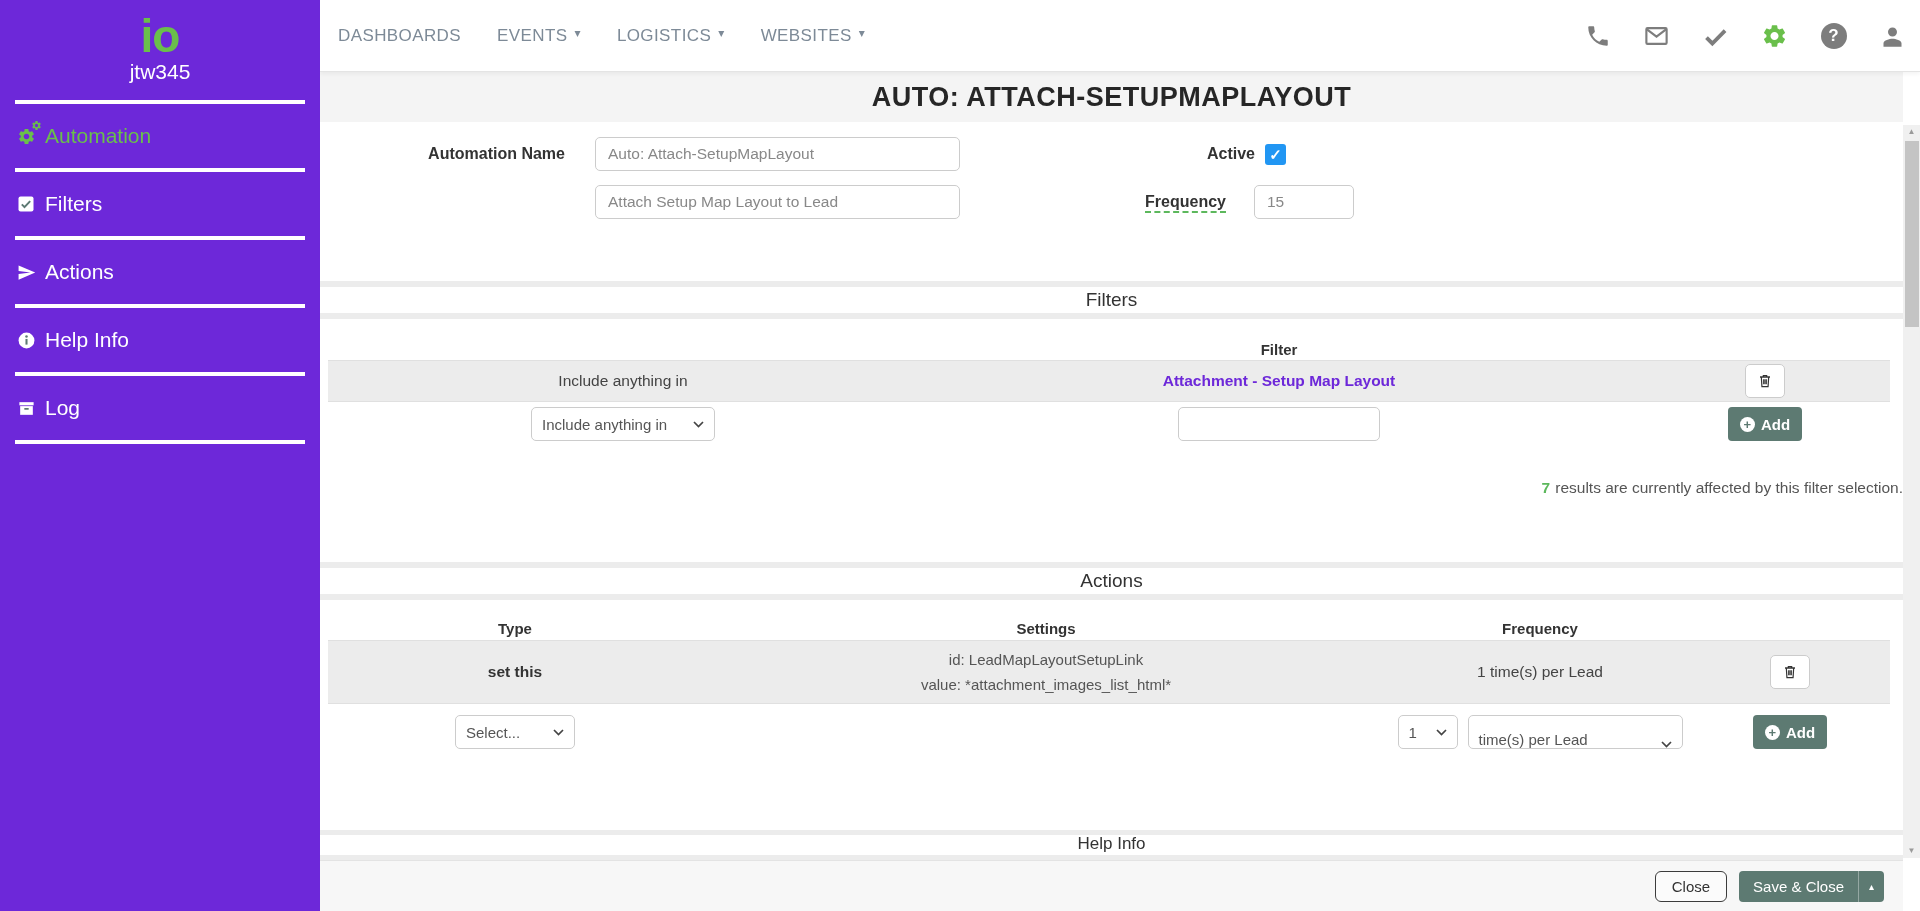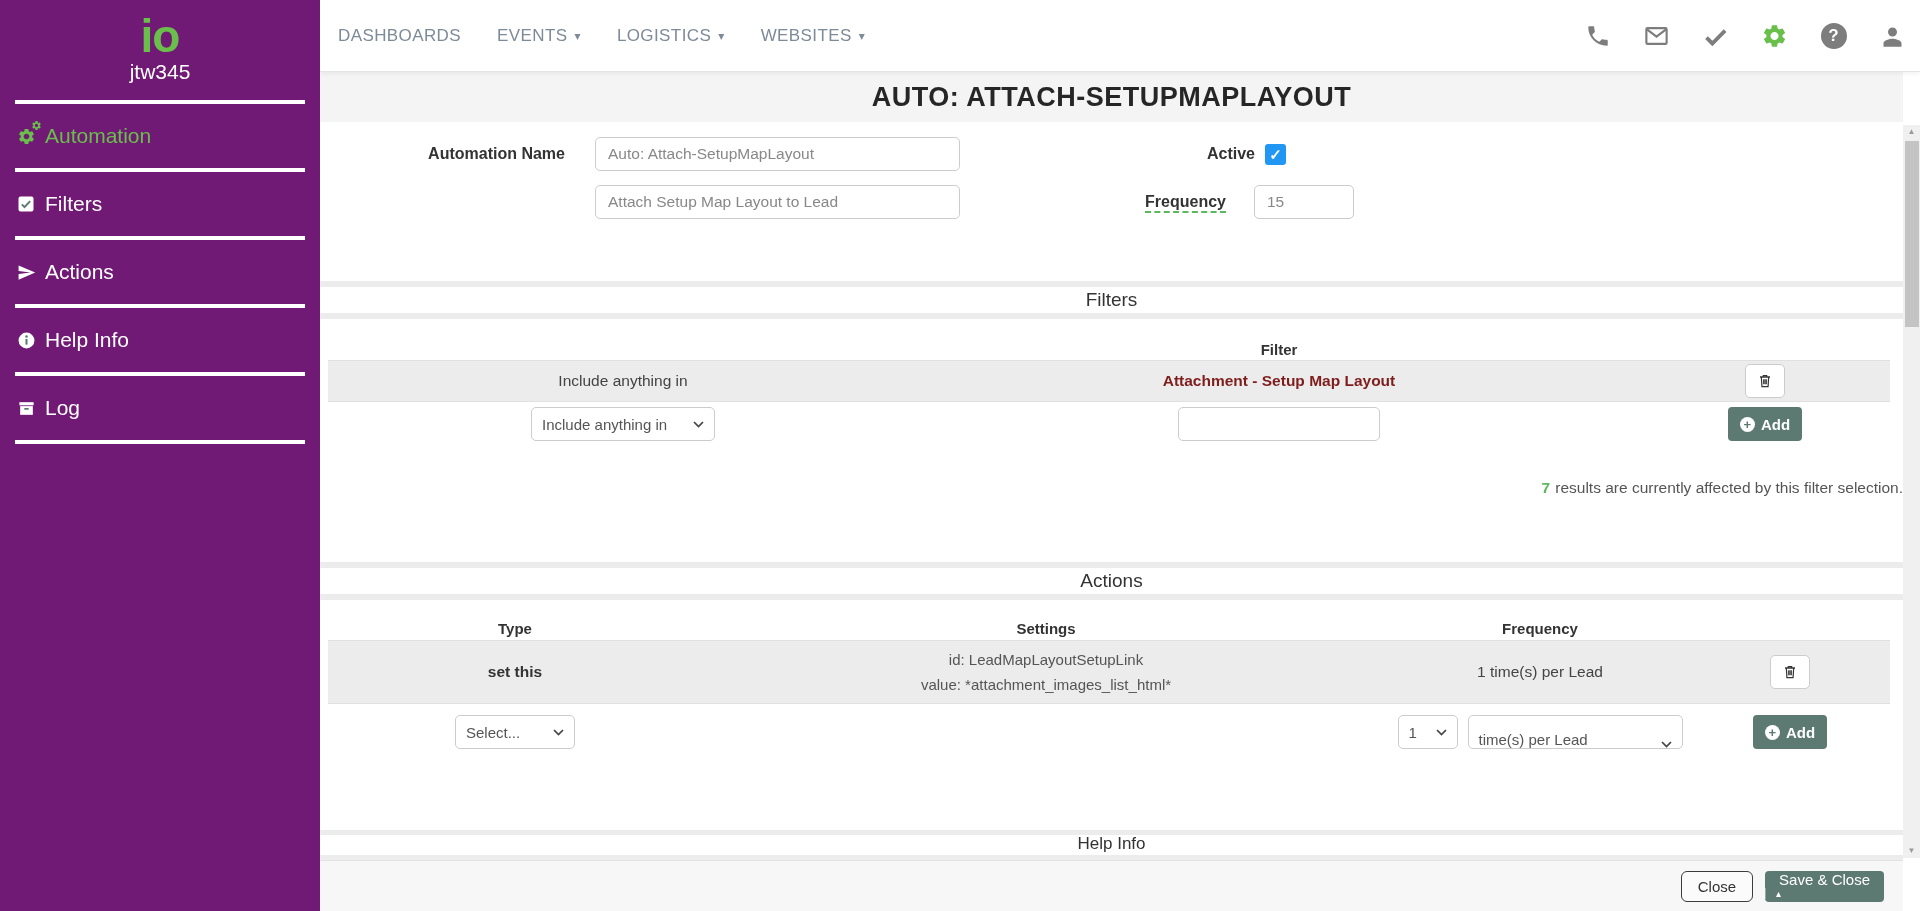--- a/index.html
+++ b/index.html
@@ -2,39 +2,39 @@
 <html><head>
 <meta charset="utf-8">
 <style>
   * { margin:0; padding:0; box-sizing:border-box; }
   html,body { width:1920px; height:911px; overflow:hidden; background:#fff;
     font-family:"Liberation Sans", sans-serif; }
   .app { position:relative; width:1920px; height:911px; background:#fff; }
 
   
   .sidebar { position:absolute; left:0; top:0; width:320px; height:911px;
-    background:#701a75; z-index:5; }
+    background:#6d28d9; z-index:5; }
   .logo-block { height:100px; text-align:center; padding-top:12px; }
   .logo-text { font-size:46px; font-weight:800; color:#6abf4b; line-height:1.05; letter-spacing:-1px; }
   .logo-sub { font-size:21px; color:#ffffff; margin-top:0px; }
   .side-divider { height:4px; background:#ffffff; margin:0 15px; }
   .side-item { height:64px; display:flex; align-items:center; padding-left:14px;
     gap:7px; color:#ffffff; font-size:21px; cursor:pointer;border-radius:31px; }
   .side-item.active { color:#6abf4b; }
   .side-icon { display:inline-flex; align-items:center; justify-content:center; width:24px; height:24px; position:relative; }
   .gear-small { position:absolute; right:-4px; top:-4px; }
 
   
   .topbar { position:absolute; left:320px; top:0; width:1600px; height:72px;
     background:#ffffff; border-bottom:1px solid #e4e4e4;
     box-shadow:0 2px 4px rgba(0,0,0,0.05); z-index:4; }
   .main-nav { position:absolute; left:18px; top:0; height:72px; display:flex;
     align-items:center; gap:36px; }
   .nav-item { font-size:17px; color:#7d8a97; letter-spacing:0.4px; cursor:pointer;
-    display:flex; align-items:center; gap:7px; }
+    display:flex; align-items:flex-start; gap:7px; }
   .nav-caret { font-size:12px; color:#7d8a97; }
   .topbar-icons { position:absolute; right:14px; top:0; height:72px; display:flex;
     align-items:center; gap:32px; }
   .tb-icon { width:27px; height:27px; display:flex; align-items:center;
     justify-content:center; cursor:pointer; }
   .qicon { width:26px; height:26px; border-radius:50%; background:#7d7d7d; color:#fff;
     font-weight:bold; font-size:17px; display:flex; align-items:center; justify-content:center; }
 
   
   .content { position:absolute; left:320px; top:72px; width:1583px; height:839px; background:#fff; }
@@ -57,21 +57,21 @@
   .strip { position:absolute; left:0; right:0; background:#ececec; }
   .sec-head { position:absolute; left:0; right:0; text-align:center; font-size:19px; color:#333; }
 
   .tbl-row { position:absolute; left:8px; width:1562px; display:flex; }
   .gray { background:#ececec; border-top:1px solid #e0e0e0; border-bottom:1px solid #e0e0e0; }
   .f-col1 { width:590px; } .f-col2 { width:722px; } .f-col3 { width:250px; }
   .a-col1 { width:374px; } .a-col2 { width:688px; } .a-col3 { width:300px; } .a-col4 { width:200px; }
   .cell { display:flex; align-items:center; justify-content:center; text-align:center; }
   .colhead { font-size:15px; font-weight:bold; color:#333; }
   .cell-text { font-size:15.5px; color:#444; }
-  .green-link { font-size:15.5px; font-weight:bold; color:#7f1d1d; cursor:pointer; }
+  .green-link { font-size:15.5px; font-weight:bold; color:#6d28d9; cursor:pointer; }
   .settings-lines { font-size:15px; color:#555; line-height:25px; }
   .bold-cell { font-weight:bold; color:#333; font-size:15.5px; }
 
   .trash-btn { width:40px; height:34px; background:#fff; border:1px solid #ccc; border-radius:5px;
     display:flex; align-items:center; justify-content:center; cursor:pointer; }
 
   .sel { height:34px; border:1px solid #ccc; border-radius:5px; background:#fff;
     display:flex; align-items:center; justify-content:space-between; padding:0 10px;
     font-size:15px; color:#555; cursor:pointer; }
 
@@ -83,21 +83,21 @@
 
   .results-note { position:absolute; left:0; right:0; text-align:right; font-size:15.5px; color:#555; }
   .results-count { color:#5cb85c; font-weight:bold; margin-right:5px; }
 
   .page-footer { position:absolute; left:0; right:0; top:788px; height:51px; background:#f7f7f7;
     border-top:1px solid #e3e3e3; display:flex; align-items:center; justify-content:flex-end;
     gap:12px; padding-right:19px; }
   .close-btn { height:31px; padding:0 16px; background:#fbfbfb; border:1px solid #3c3c3c;
     border-radius:6px; font-size:15px; color:#333; cursor:pointer; font-family:"Liberation Sans", sans-serif; }
   .save-btn { height:31px; display:flex; align-items:stretch; background:#5d7a72; border-radius:4px;
-    color:#fff; cursor:pointer; overflow:hidden;flex-direction:column; }
+    color:#fff; cursor:pointer; overflow:hidden; }
   .save-label { display:flex; align-items:center; padding:0 14px; font-size:15px; }
   .save-caret { display:flex; align-items:center; justify-content:center; width:26px;
     border-left:1px solid rgba(255,255,255,0.35); font-size:10px; }
 
   
   .scrollbar { position:absolute; left:1903px; top:125px; width:17px; height:733px; background:#f0f0f0; }
   .scroll-arrow { position:absolute; left:0; width:17px; height:14px; color:#9a9a9a; font-size:8px;
     text-align:center; line-height:14px; cursor:pointer; }
   .scroll-thumb { position:absolute; left:1.5px; width:14px; top:16px; height:186px;
     background:#c4c4c4; cursor:pointer; }

